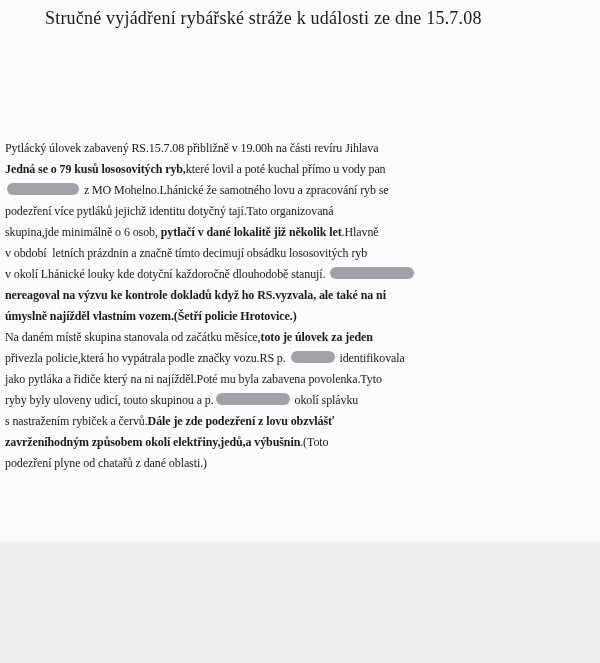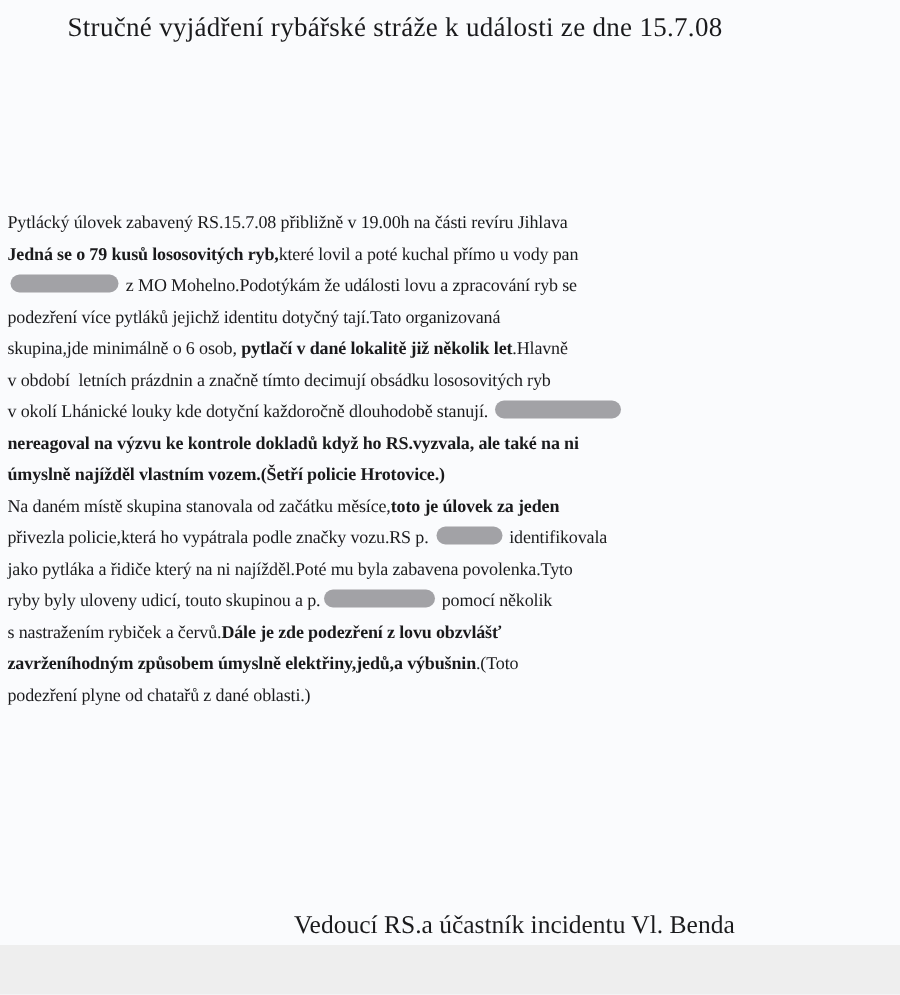--- a/index.html
+++ b/index.html
@@ -3,21 +3,21 @@
 <meta charset="utf-8">
 <style>
   html, body { margin: 0; padding: 0; }
   body {
     width: 600px; height: 663px;
     font-family: "Liberation Serif", "DejaVu Serif", serif;
     background: #eee;
   }
   #page {
     position: relative;
-    width: 600px; height: 630px;
+    width: 600px; height: 542px;
     background: var(--paper, #fafbfd);
     color: var(--ink, #1a1a1c);
     overflow: hidden;
   }
   .doc-title {
     position: absolute;
     left: 45px; top: 8px;
     font-size: 18px;
     white-space: pre;
     letter-spacing: 0.2px;
@@ -58,33 +58,33 @@
 </head>
 <body>
 
 <div id="page" style="--paper: #fafbfd; --ink: #1a1a1c; --redact: #a2a2a6; --sig: #6f63ba;">
 
   <div class="doc-title">Stručné vyjádření rybářské stráže k události ze dne 15.7.08</div>
 
   <div id="body-block">
       <div class="line"><span>Pytlácký úlovek zabavený RS.15.7.08 přibližně v 19.00h na části revíru Jihlava</span></div>
       <div class="line"><span class="bold">Jedná se o 79 kusů lososovitých ryb,</span><span>které lovil a poté kuchal přímo u vody pan</span></div>
-      <div class="line"><span class="redaction" style="width: 72px;"></span><span> z MO Mohelno.Podotýkám že události lovu a zpracování ryb se</span></div>
+      <div class="line"><span class="redaction" style="width: 72px;"></span><span> z MO Mohelno.Lhánické že samotného lovu a zpracování ryb se</span></div>
       <div class="line"><span>podezření více pytláků jejichž identitu dotyčný tají.Tato organizovaná</span></div>
       <div class="line"><span>skupina,jde minimálně o 6 osob, </span><span class="bold">pytlačí v dané lokalitě již několik let</span><span>.Hlavně</span></div>
       <div class="line"><span>v období  letních prázdnin a značně tímto decimují obsádku lososovitých ryb</span></div>
       <div class="line"><span>v okolí Lhánické louky kde dotyční každoročně dlouhodobě stanují. </span><span class="redaction" style="width: 84px;"></span></div>
       <div class="line"><span class="bold">nereagoval na výzvu ke kontrole dokladů když ho RS.vyzvala, ale také na ni</span></div>
       <div class="line"><span class="bold">úmyslně najížděl vlastním vozem.(Šetří policie Hrotovice.)</span></div>
       <div class="line"><span>Na daném místě skupina stanovala od začátku měsíce,</span><span class="bold">toto je úlovek za jeden</span></div>
       <div class="line"><span>přivezla policie,která ho vypátrala podle značky vozu.RS p. </span><span class="redaction" style="width: 44px;"></span><span> identifikovala</span></div>
       <div class="line"><span>jako pytláka a řidiče který na ni najížděl.Poté mu byla zabavena povolenka.Tyto</span></div>
-      <div class="line"><span>ryby byly uloveny udicí, touto skupinou a p.</span><span class="redaction" style="width: 74px;"></span><span> pomocí několik</span></div>
+      <div class="line"><span>ryby byly uloveny udicí, touto skupinou a p.</span><span class="redaction" style="width: 74px;"></span><span> okolí splávku</span></div>
       <div class="line"><span>s nastražením rybiček a červů.</span><span class="bold">Dále je zde podezření z lovu obzvlášť</span></div>
-      <div class="line"><span class="bold">zavrženíhodným způsobem úmyslně elektřiny,jedů,a výbušnin</span><span>.(Toto</span></div>
+      <div class="line"><span class="bold">zavrženíhodným způsobem okolí elektřiny,jedů,a výbušnin</span><span>.(Toto</span></div>
       <div class="line"><span>podezření plyne od chatařů z dané oblasti.)</span></div>
     </div>
 
   <div class="signature-line">Vedoucí RS.a účastník incidentu Vl. Benda</div>
 
   <svg class="handwritten-signature" viewBox="0 0 152 38" xmlns="http://www.w3.org/2000/svg">
     <g fill="none" stroke="var(--sig, #6f63ba)" stroke-width="2.1" stroke-linecap="round" stroke-linejoin="round">
       <path d="M7 26 C5 16, 11 6, 13 11 C15 17, 9 27, 15 25 C19 23, 20 13, 22 10 C24 15, 22 24, 26 25 C29 25, 31 21, 32 18"></path>
       <path d="M42 27 C38 19, 45 7, 53 9 C61 11, 55 20, 47 22 C57 19, 67 21, 65 26 C63 30, 56 29, 59 24 C61 20, 68 22, 72 24 C76 26, 79 19, 83 21 C87 23, 88 17, 92 19 C96 21, 97 28, 102 24 C106 20, 104 13, 108 17 C112 21, 110 30, 116 27 C121 24, 127 25, 126 29 C125 32, 120 31, 122 27"></path>
       <path d="M126 29 C131 27, 137 25, 143 24"></path>

